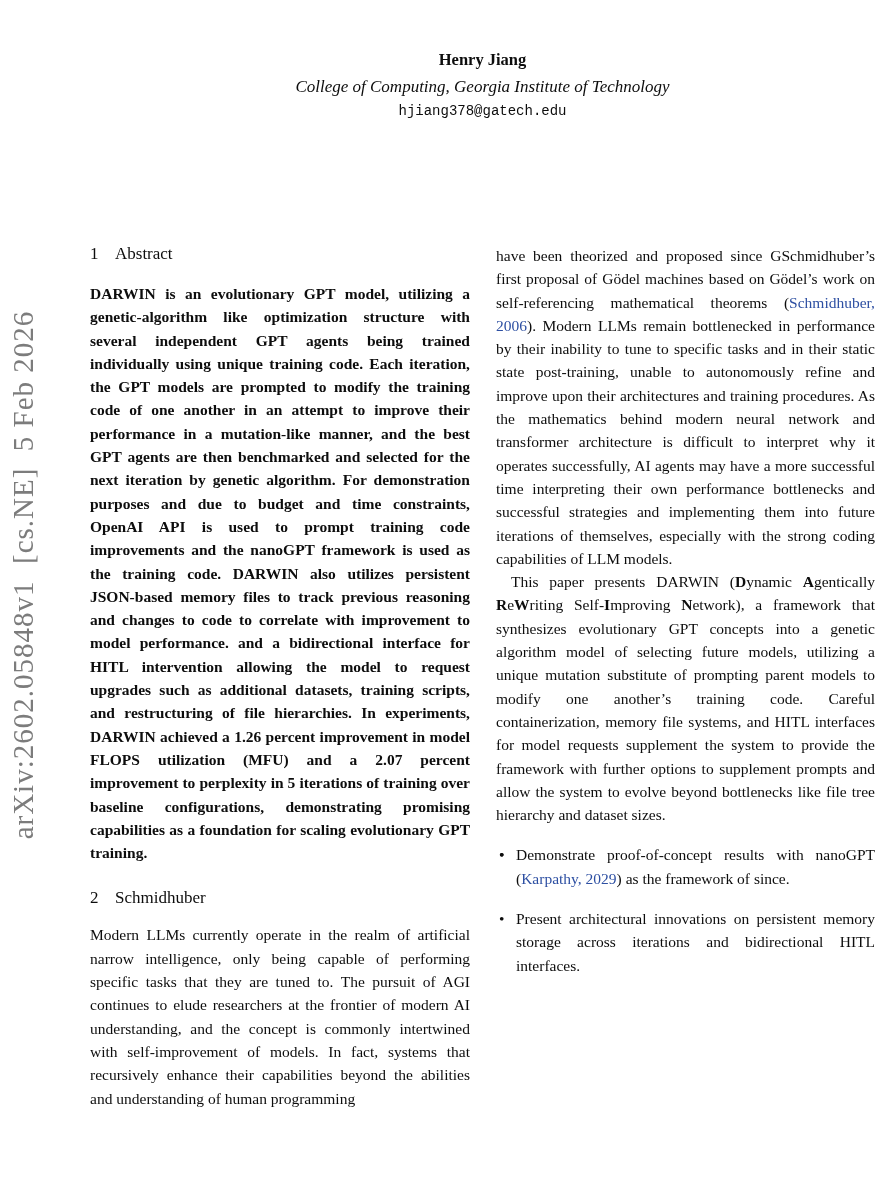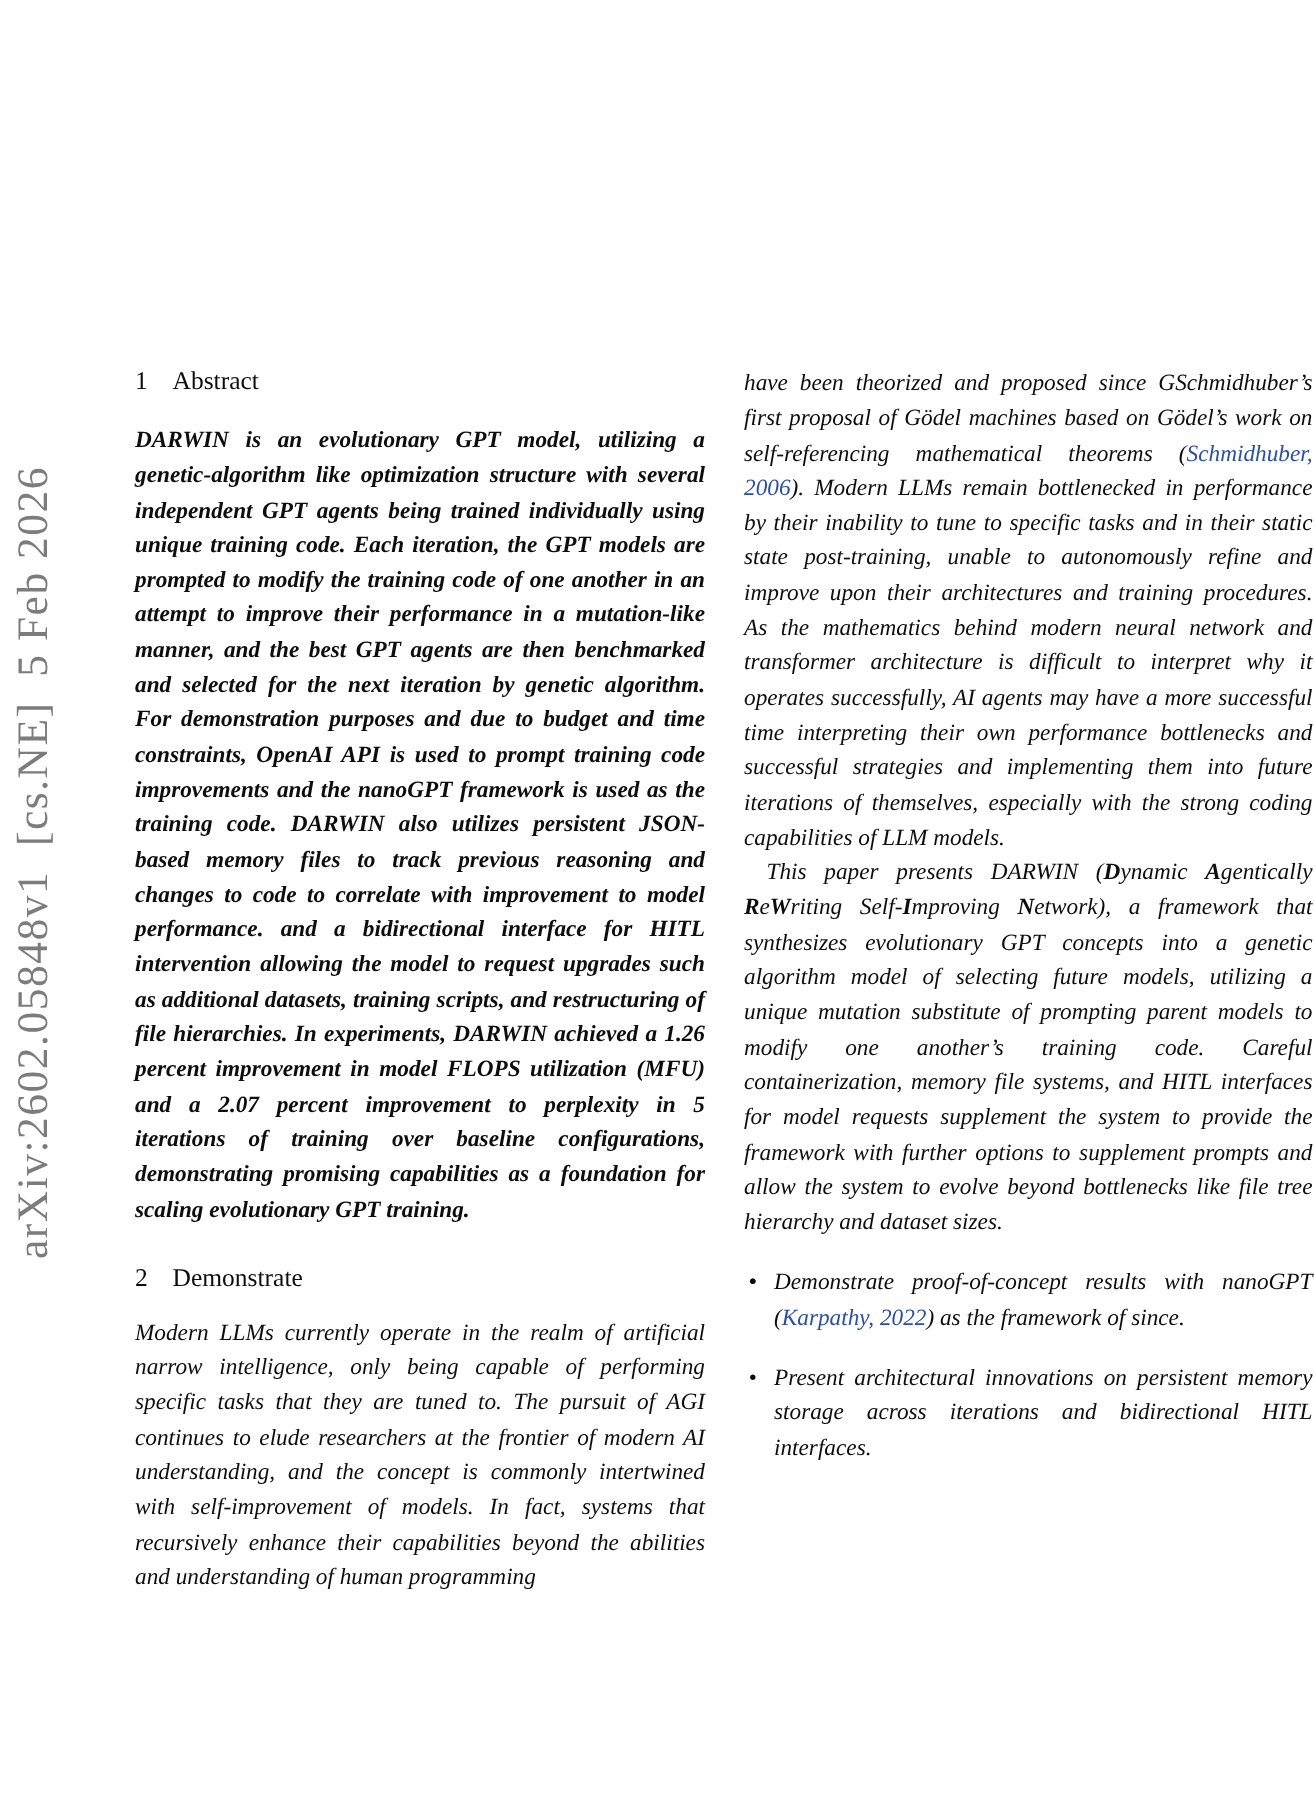--- a/index.html
+++ b/index.html
@@ -46,60 +46,64 @@
   .col-left { width: 380px; }
   .col-right { width: 379px; }
   .sec-heading { font-size: 17px; font-weight: normal; margin: 0 0 18px 0; }
   .sec-num { display: inline-block; width: 25px; }
   .sec-2 { margin-top: 24px; margin-bottom: 15px; }
   .body-text, .abstract-text, .contrib-item {
     font-size: 15.5px;
     line-height: 23.3px;
     text-align: justify;
     hyphens: auto;
-    font-style: italic;
   }
   .abstract-text { font-weight: bold; }
   .indent { text-indent: 15px; }
   .contrib-list { list-style: none; margin-top: 17px; }
   .contrib-item { position: relative; padding-left: 20px; margin-bottom: 17px; }
   .bullet { position: absolute; left: 3px; }
   .seg-b { font-weight: bold; }
   .seg-link { color: var(--link, #2d4fa2); cursor: pointer; }
 </style>
 </head>
 <body>
 
 <div class="page">
 
   <div class="arxiv-watermark">arXiv:2602.05848v1  [cs.NE]  5 Feb 2026</div>
 
   <header class="paper-header">
+    <div class="author-block">
+      <div class="author-name">Henry Jiang</div>
+      <div class="affiliation">College of Computing, Georgia Institute of Technology</div>
+      <div class="email">hjiang378@gatech.edu</div>
+    </div>
   </header>
 
   <main class="columns">
 
     <section class="col-left">
       <h2 class="sec-heading"><span class="sec-num">1</span><span>Abstract</span></h2>
       <p class="abstract-text">DARWIN is an evolutionary GPT model, utilizing a genetic-algorithm like optimization structure with several independent GPT agents being trained individually using unique training code. Each iteration, the GPT models are prompted to modify the training code of one another in an attempt to improve their performance in a mutation-like manner, and the best GPT agents are then benchmarked and selected for the next iteration by genetic algorithm. For demonstration purposes and due to budget and time constraints, OpenAI API is used to prompt training code improvements and the nanoGPT framework is used as the training code. DARWIN also utilizes persistent JSON-based memory files to track previous reasoning and changes to code to correlate with improvement to model performance. and a bidirectional interface for HITL intervention allowing the model to request upgrades such as additional datasets, training scripts, and restructuring of file hierarchies. In experiments, DARWIN achieved a 1.26 percent improvement in model FLOPS utilization (MFU) and a 2.07 percent improvement to perplexity in 5 iterations of training over baseline configurations, demonstrating promising capabilities as a foundation for scaling evolutionary GPT training.</p>
 
-      <h2 class="sec-heading sec-2"><span class="sec-num">2</span><span>Demonstrate</span></h2>
+      <h2 class="sec-heading sec-2"><span class="sec-num">2</span><span>Schmidhuber</span></h2>
       <p class="body-text">Modern LLMs currently operate in the realm of artificial narrow intelligence, only being capable of performing specific tasks that they are tuned to. The pursuit of AGI continues to elude researchers at the frontier of modern AI understanding, and the concept is commonly intertwined with self-improvement of models. In fact, systems that recursively enhance their capabilities beyond the abilities and understanding of human programming</p>
     </section>
 
     <section class="col-right">
       <p class="body-text"><span>have been theorized and proposed since GSchmidhuber’s first proposal of Gödel machines based on Gödel’s work on self-referencing mathematical theorems (</span><span class="seg-link">Schmidhuber, 2006</span><span>). Modern LLMs remain bottlenecked in performance by their inability to tune to specific tasks and in their static state post-training, unable to autonomously refine and improve upon their architectures and training procedures. As the mathematics behind modern neural network and transformer architecture is difficult to interpret why it operates successfully, AI agents may have a more successful time interpreting their own performance bottlenecks and successful strategies and implementing them into future iterations of themselves, especially with the strong coding capabilities of LLM models.</span></p>
       <p class="body-text indent"><span>This paper presents DARWIN (</span><span class="seg-b">D</span><span>ynamic </span><span class="seg-b">A</span><span>gentically </span><span class="seg-b">R</span><span>e</span><span class="seg-b">W</span><span>riting Self-</span><span class="seg-b">I</span><span>mproving </span><span class="seg-b">N</span><span>etwork), a framework that synthesizes evolutionary GPT concepts into a genetic algorithm model of selecting future models, utilizing a unique mutation substitute of prompting parent models to modify one another’s training code. Careful containerization, memory file systems, and HITL interfaces for model requests supplement the system to provide the framework with further options to supplement prompts and allow the system to evolve beyond bottlenecks like file tree hierarchy and dataset sizes.</span></p>
       <ul class="contrib-list">
         <li class="contrib-item">
           <span class="bullet">•</span>
         </li>
         <li class="contrib-item">
           <span class="bullet">•</span>
-          <span><span>Demonstrate proof-of-concept results with nanoGPT (</span><span class="seg-link">Karpathy, 2022</span><span>) as the framework of since.</span></span>
+          <span><span>Demonstrate proof-of-concept results with nanoGPT (</span><span class="seg-link">Karpathy, 2029</span><span>) as the framework of since.</span></span>
         </li>
         <li class="contrib-item">
           <span class="bullet">•</span>
           <span><span>Present architectural innovations on persistent memory storage across iterations and bidirectional HITL interfaces.</span></span>
         </li>
       </ul>
     </section>
 
   </main>
 </div>

